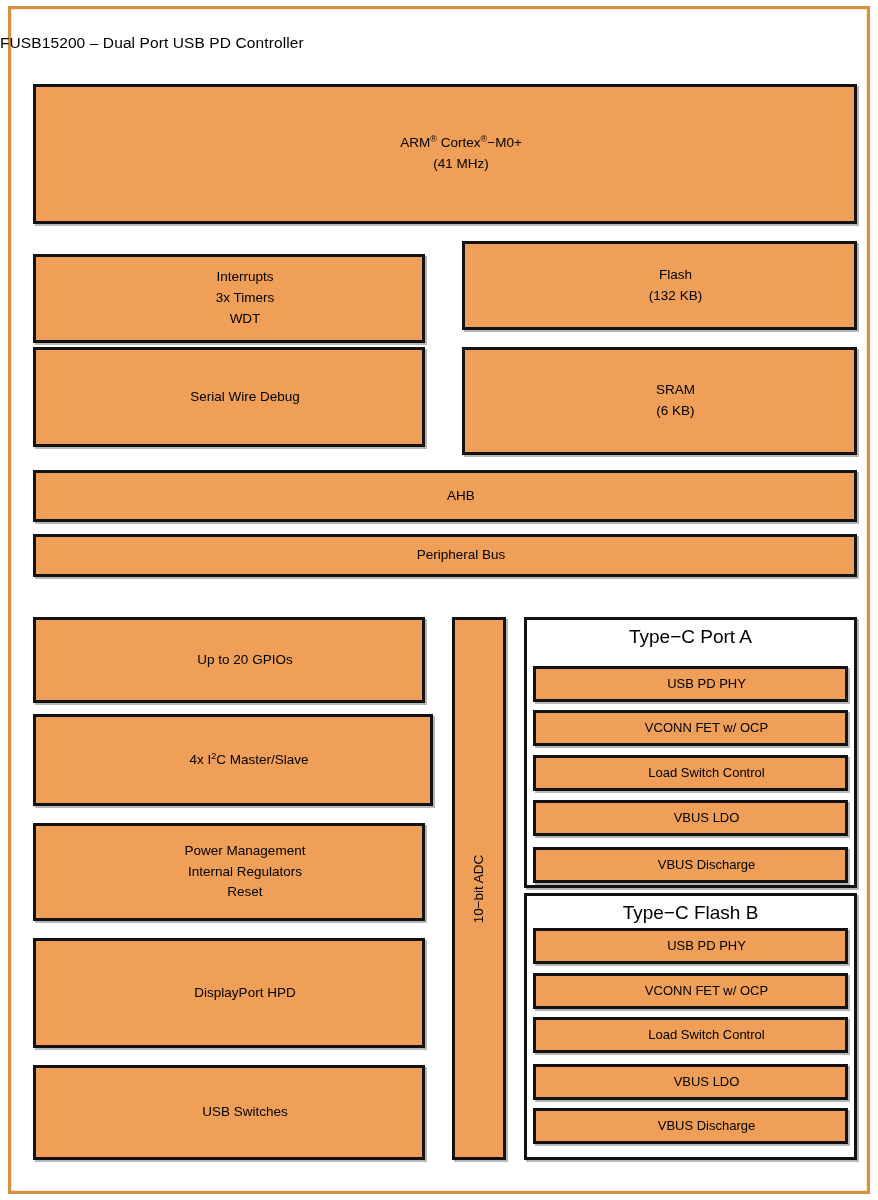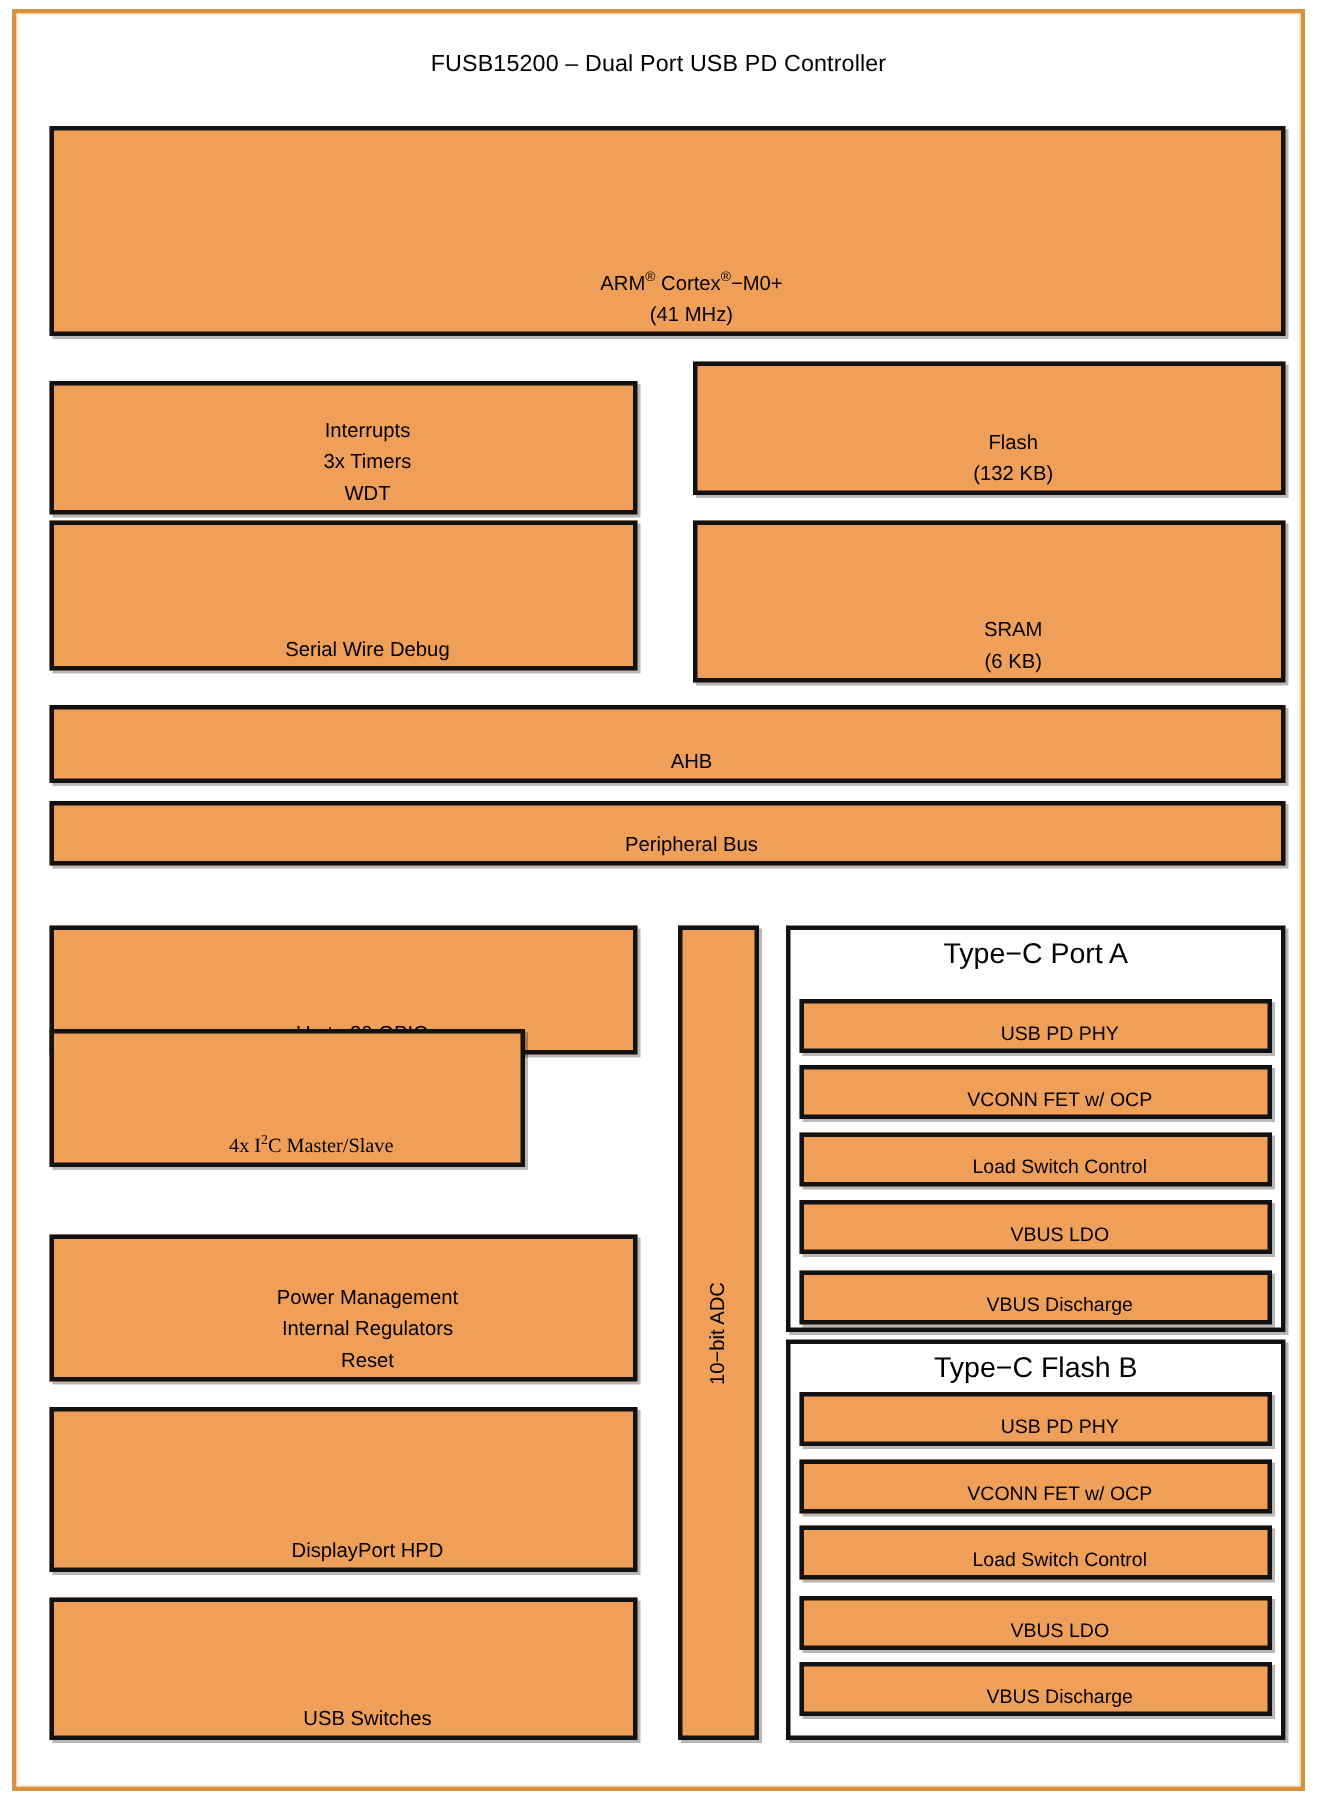--- a/index.html
+++ b/index.html
@@ -38,34 +38,34 @@
     box-sizing: border-box;
     border: 1px solid #f7e6cf;
     pointer-events: none;
   }
 
   .title {
     position: absolute;
     left: 0;
     top: 34px;
     width: 878px;
-    text-align: center;
+    text-align: left;
     font-size: 15.5px;
     color: #000000;
     letter-spacing: 0.1px;
   }
 
   
   .blk {
     position: absolute;
     box-sizing: border-box;
     background: #ef9f57;
     border: 3px solid #121212;
     display: flex;
-    align-items: flex-end;
+    align-items: center;
     justify-content: center;
     text-align: center;
     color: #000000;
     font-size: 13.5px;
     line-height: 1.55;
     box-shadow: 2px 2px 0 rgba(20,15,10,0.30);
     padding-left: 32px;
   }
   .blk.small { font-size: 13px; }
 
@@ -155,21 +155,21 @@
       <div>Peripheral Bus</div>
     </div>
   </div>
 
   <div class="blk" style="left:33px; top:617px; width:392px; height:86px;">
     <div class="stack">
       <div>Up to 20 GPIOs</div>
     </div>
   </div>
 
-  <div class="blk" style="left:33px; top:686px; width:317px; height:92px;font-family:Liberation Serif, serif;">
+  <div class="blk" style="left:33px; top:714px; width:400px; height:92px;">
     <div class="stack">
       <div><span>4x I</span><sup>2</sup><span>C Master/Slave</span></div>
     </div>
   </div>
 
   <div class="blk" style="left:33px; top:823px; width:392px; height:98px;">
     <div class="stack">
       <div>Power Management</div>
       <div>Internal Regulators</div>
       <div>Reset</div>

